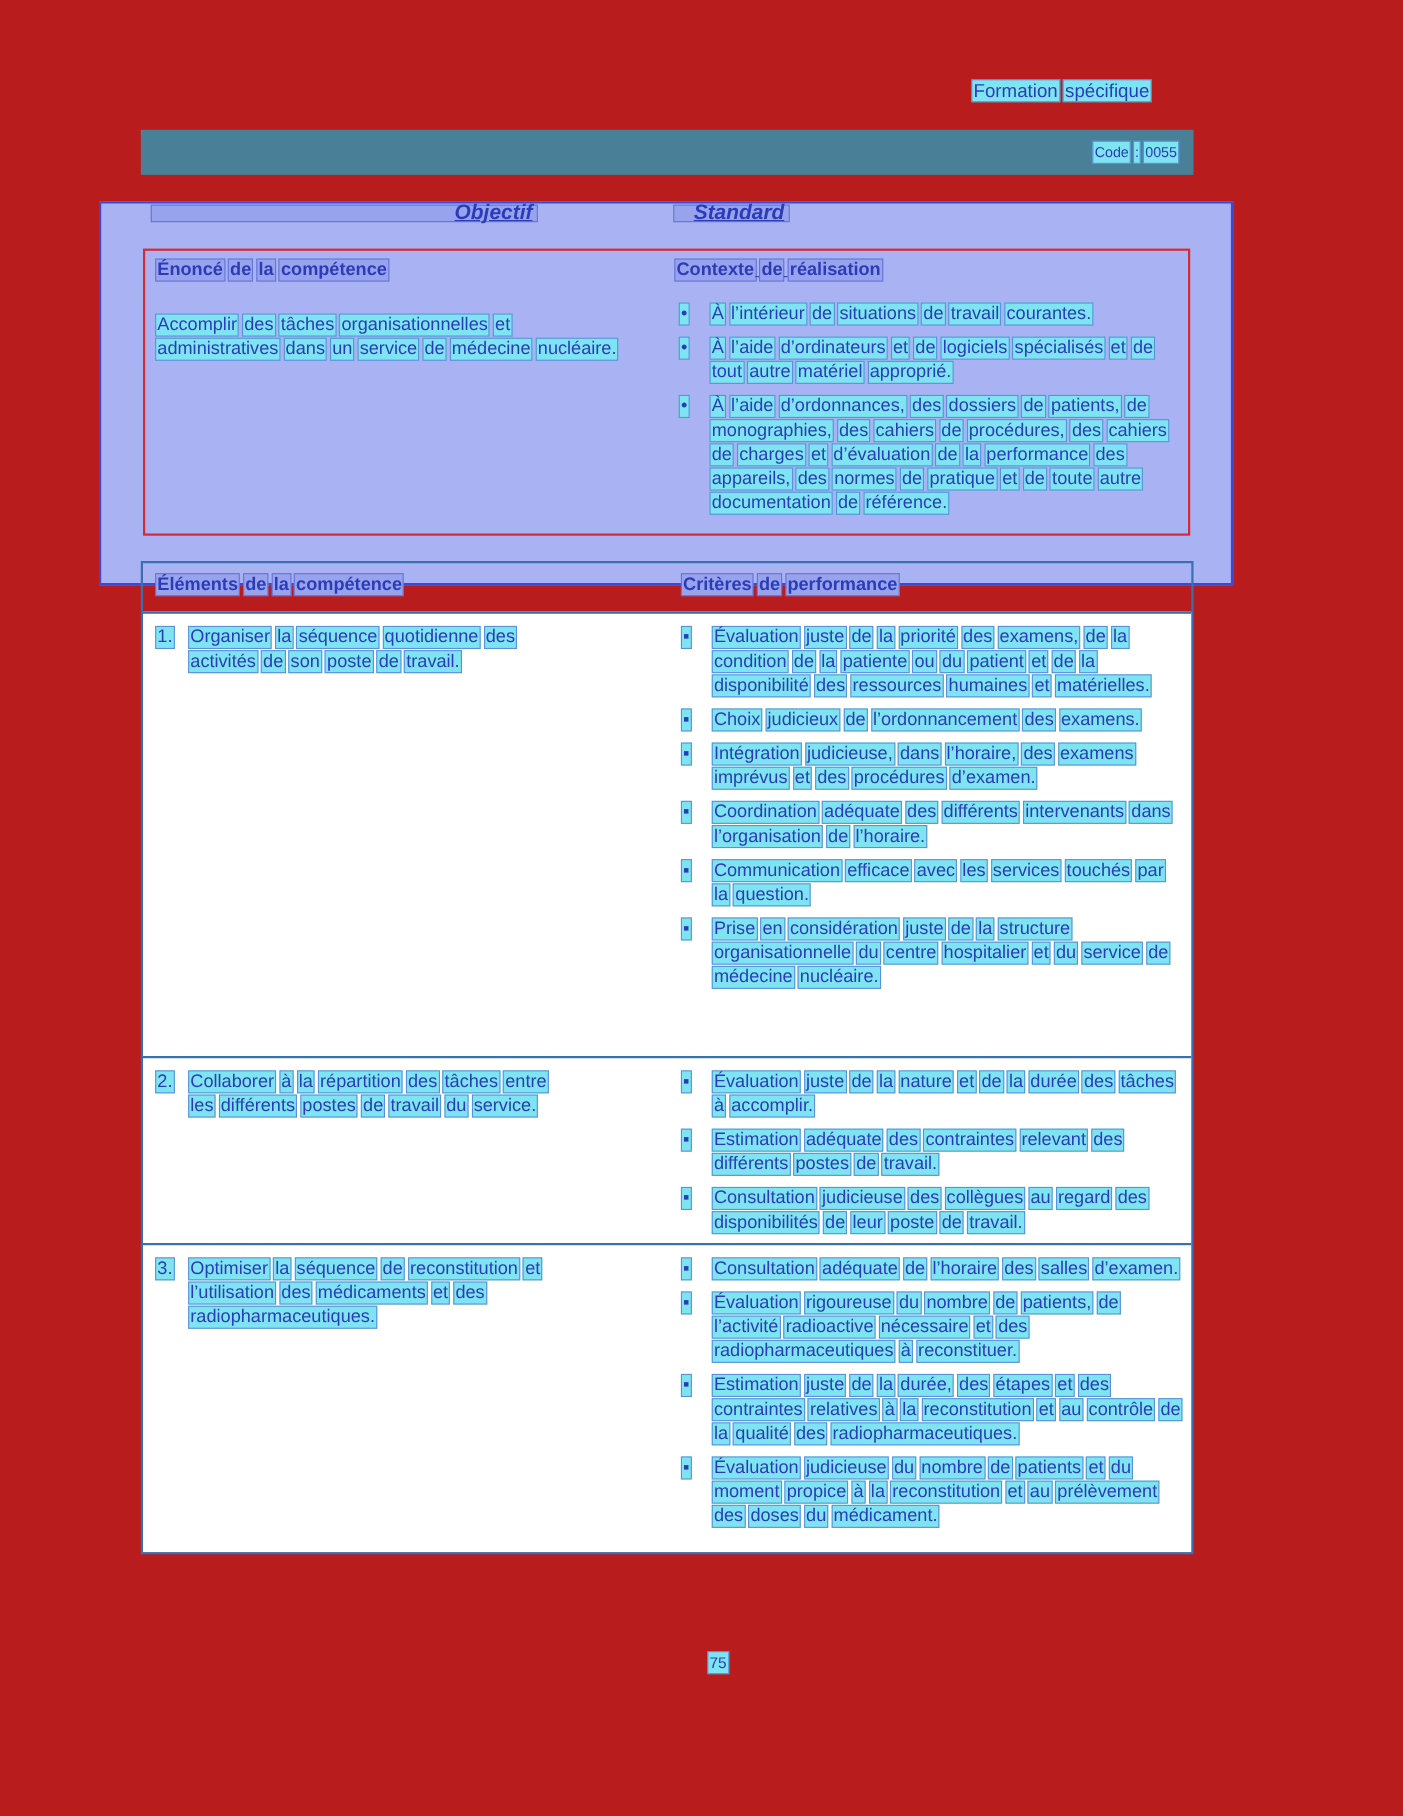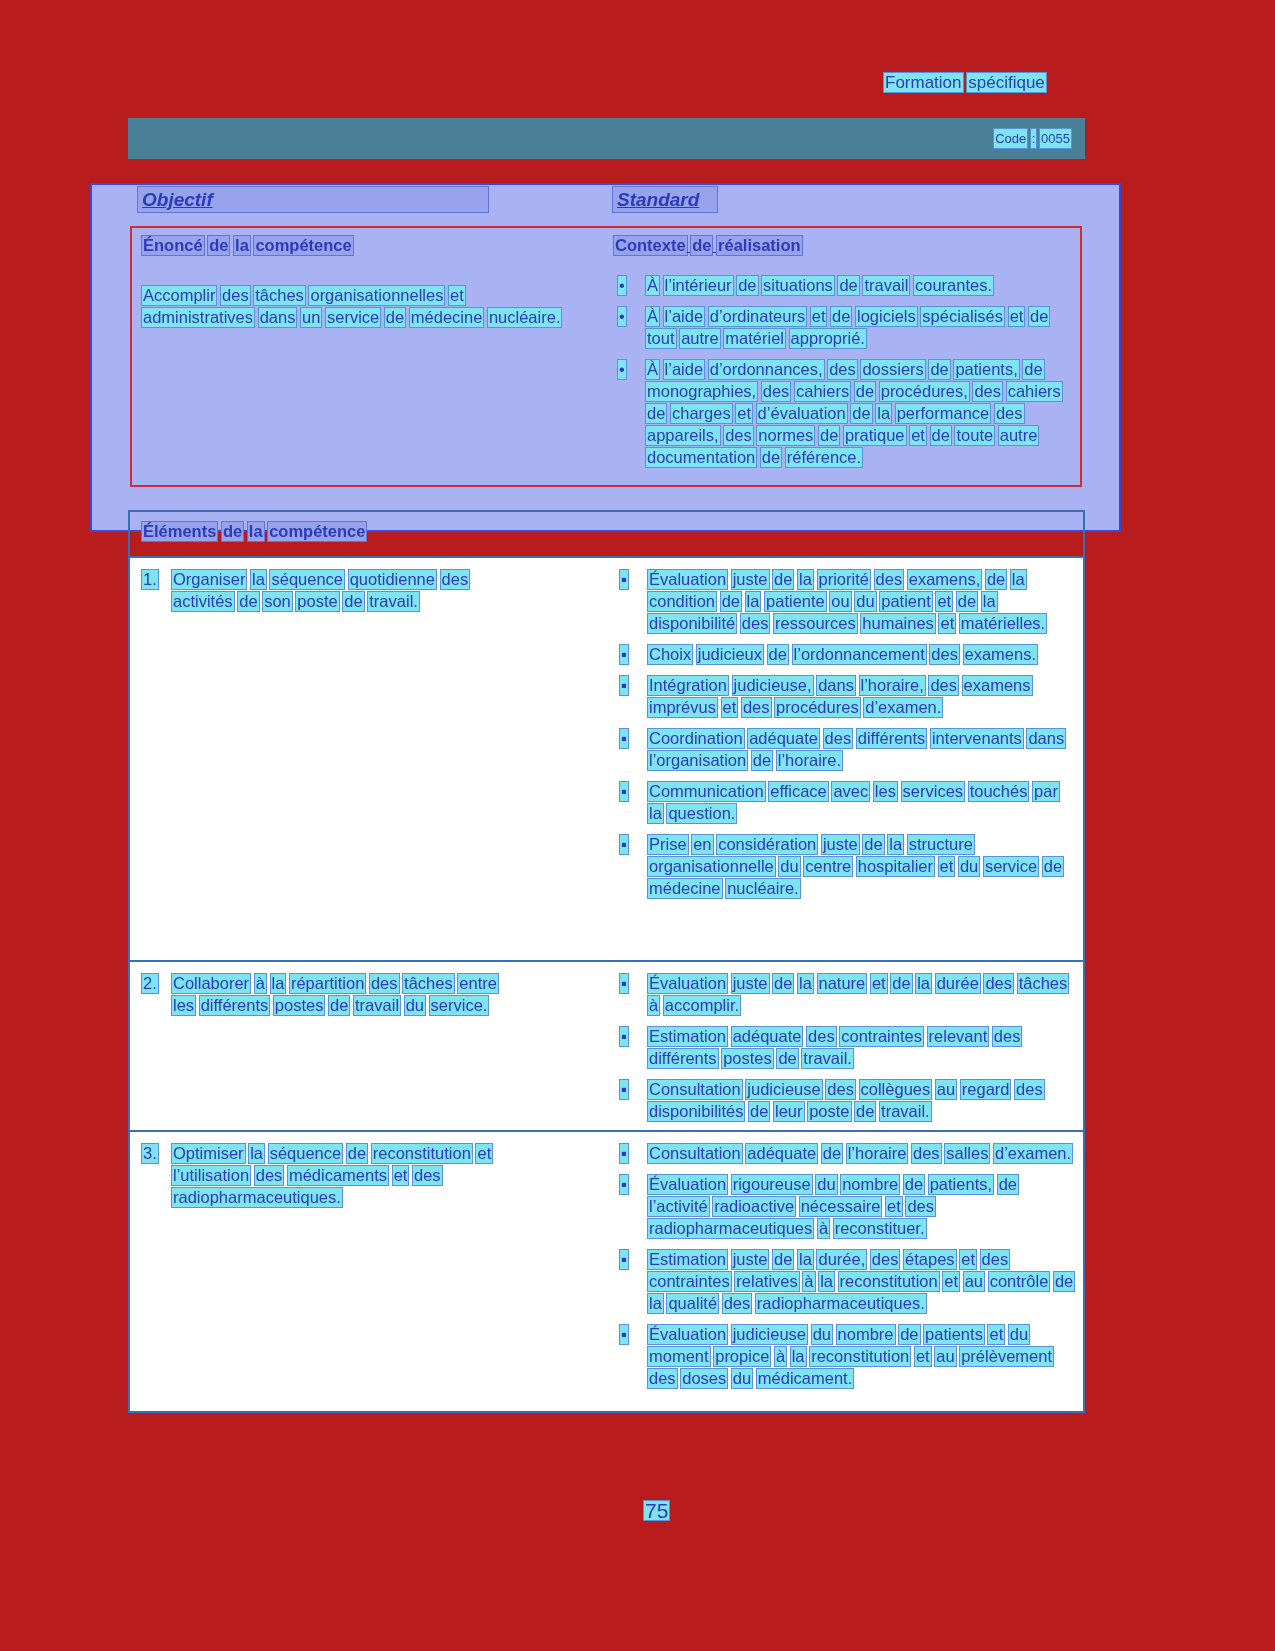--- a/index.html
+++ b/index.html
@@ -28,22 +28,22 @@
 
   .formation-label{position:absolute;top:72px;left:884px;font-size:17px;}
 
   .code-bar{position:absolute;left:128px;top:118px;width:957px;height:41px;
             background:var(--teal);display:flex;align-items:center;justify-content:flex-end;
             padding-right:14px;}
   .code-text{font-size:13px;}
 
   .objective-panel{position:absolute;left:90px;top:183px;width:1031px;height:349px;
                    background:var(--lav);border:2px solid var(--lavborder);}
-  .head-strip{position:absolute;height:27px;background:var(--peri);
-              border:1px solid var(--hl-border);display:flex;align-items:center;}
+  .head-strip{position:absolute;height:16px;background:var(--peri);
+              border:1px solid var(--hl-border);display:flex;align-items:center;justify-content:flex-end;}
   .strip-objectif{left:45px;top:1px;width:352px;}
   .strip-standard{left:520px;top:1px;width:106px;}
   .head-text{font-weight:bold;font-style:italic;font-size:19px;text-decoration:underline;
              padding:0 4px;color:var(--ink);white-space:nowrap;}
 
   .competence-table{position:absolute;left:38px;top:41px;width:952px;height:261px;
                     border:2px solid var(--red);}
   .ct-header-left{position:absolute;left:10px;top:6px;}
   .ct-header-right{position:absolute;left:482px;top:6px;text-decoration:underline;}
   .ct-statement{position:absolute;left:10px;top:56px;width:420px;}
@@ -62,21 +62,21 @@
   .row-1{min-height:404px}
   .row-2{min-height:158px}
   .row-3{min-height:281px}
   .et-col-left{width:478px;flex:none;padding-left:12px;padding-right:20px;}
   .et-col-right{flex:1;padding-left:12px;padding-right:8px;}
   .et-col-right .bullet-text{width:430px;}
   .element-item{display:flex;}
   .num{width:30px;flex:none;}
   .element-text{width:352px;}
 
-  .page-number{position:absolute;left:596px;top:1500px;font-size:21px;padding-left:48px;}
+  .page-number{position:absolute;left:596px;top:1500px;font-size:14px;padding-left:48px;}
 </style>
 </head>
 <body>
 
 <div class="page">
 
   <div class="formation-label hl"><span class="w">Formation</span> <span class="w">spécifique</span></div>
 
   <div class="code-bar">
     <span class="code-text hl"><span class="w">Code</span> <span class="w">:</span> <span class="w">0055</span></span>
@@ -109,20 +109,23 @@
         </div>
       </div>
     </div>
   </div>
 
   <div class="elements-table">
     <div class="et-header">
       <div class="et-col-left">
         <span class="hl-p b"><span class="w">Éléments</span> <span class="w">de</span> <span class="w">la</span> <span class="w">compétence</span></span>
       </div>
+      <div class="et-col-right">
+        <span class="hl-p b"><span class="w">Critères</span> <span class="w">de</span> <span class="w">performance</span></span>
+      </div>
     </div>
 
     <div class="et-row row-1">
       <div class="et-col-left">
         <div class="element-item">
           <span class="num hl"><span class="w">1.</span></span>
           <span class="element-text hl"><span class="w">Organiser</span> <span class="w">la</span> <span class="w">séquence</span> <span class="w">quotidienne</span> <span class="w">des</span> <span class="w">activités</span> <span class="w">de</span> <span class="w">son</span> <span class="w">poste</span> <span class="w">de</span> <span class="w">travail.</span></span>
         </div>
       </div>
       <div class="et-col-right">

